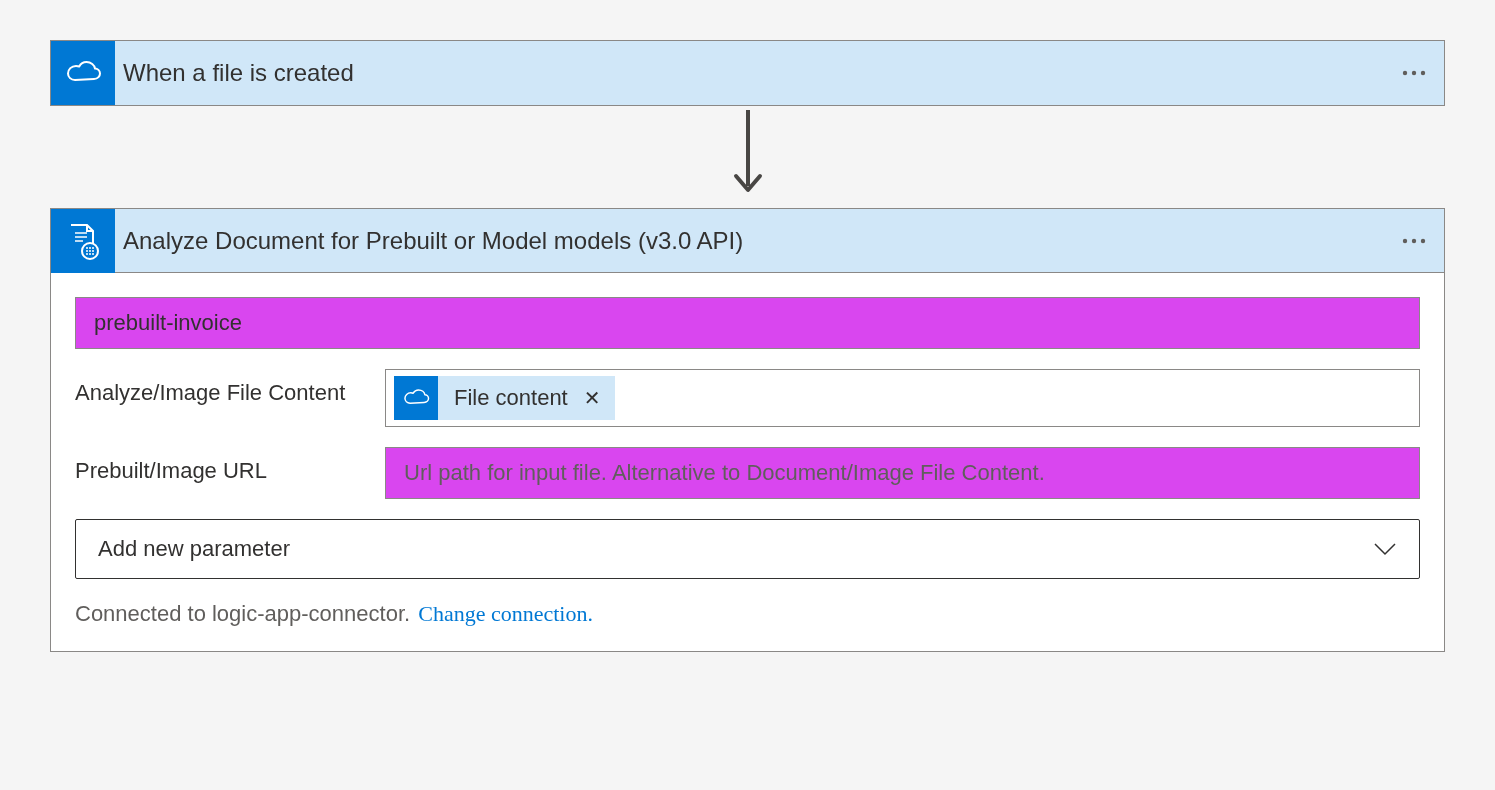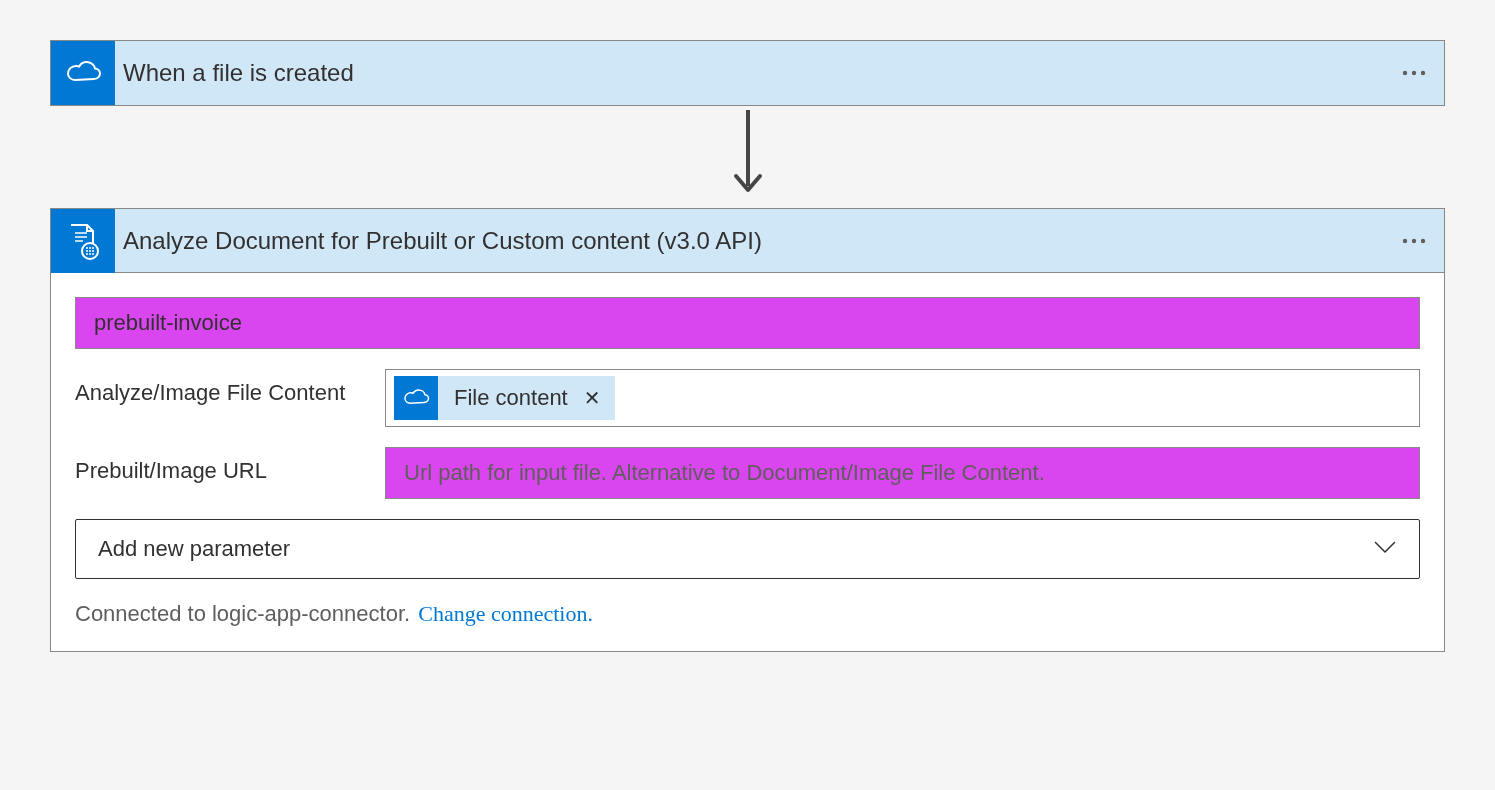--- a/index.html
+++ b/index.html
@@ -135,21 +135,21 @@
   .token-remove {
     padding: 0 14px 0 4px;
     font-size: 20px;
     color: #323130;
     cursor: pointer;
   }
   .dropdown-row {
     border: 1px solid #323130;
     border-radius: 2px;
     display: flex;
-    align-items: flex-start;
+    align-items: center;
     padding: 16px 22px;
     margin-top: 8px;
     margin-bottom: 22px;
     cursor: pointer;
   }
   .dropdown-label {
     flex: 1;
     font-size: 22px;
     color: #323130;
   }
@@ -211,21 +211,21 @@
             <circle cx="27" cy="27" r="1" fill="#fff"></circle>
             <circle cx="30" cy="27" r="1" fill="#fff"></circle>
           <circle cx="24" cy="30" r="1" fill="#fff"></circle>
             <circle cx="27" cy="30" r="1" fill="#fff"></circle>
             <circle cx="30" cy="30" r="1" fill="#fff"></circle>
           <circle cx="24" cy="33" r="1" fill="#fff"></circle>
             <circle cx="27" cy="33" r="1" fill="#fff"></circle>
             <circle cx="30" cy="33" r="1" fill="#fff"></circle>
         </svg>
       </div>
-      <div class="card-title">Analyze Document for Prebuilt or Custom content (v3.0 API)</div>
+      <div class="card-title">Analyze Document for Prebuilt or Model models (v3.0 API)</div>
       <div class="more-btn">
         <svg width="24" height="6" viewBox="0 0 24 6">
             <circle cx="3" cy="3" r="2.2" fill="#605e5c"></circle>
             <circle cx="12" cy="3" r="2.2" fill="#605e5c"></circle>
             <circle cx="21" cy="3" r="2.2" fill="#605e5c"></circle>
           </svg>
       </div>
     </div>
 
     <div class="card-body">

